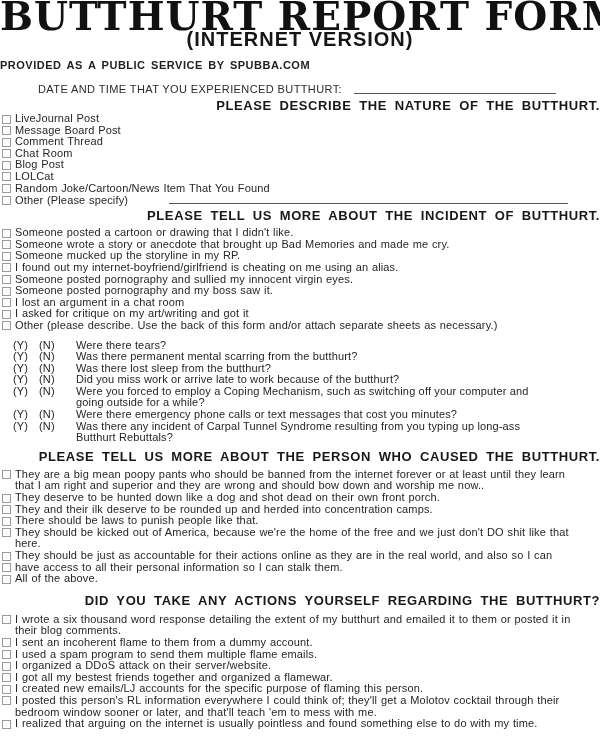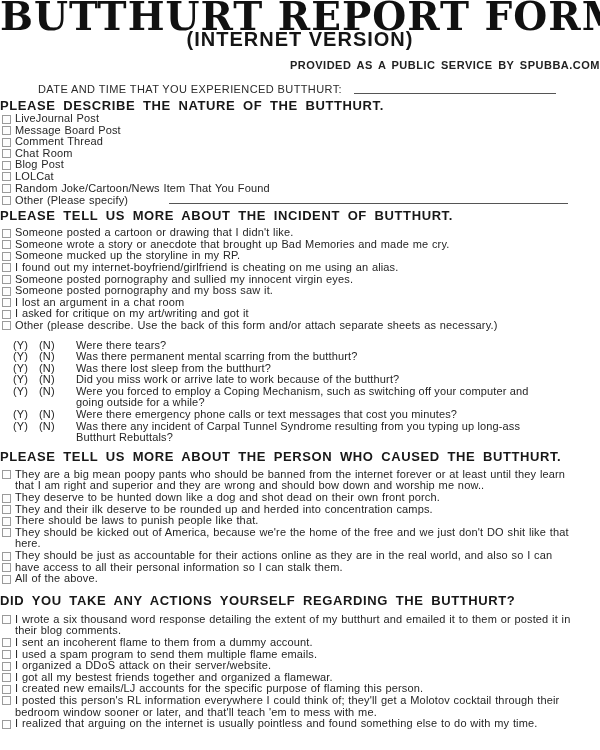--- a/index.html
+++ b/index.html
@@ -32,42 +32,42 @@
     margin-top:-3px;
     text-align:center;
     letter-spacing:1px;
     color:#151515;
   }
   .tagline{
     font-size:11px;
     font-weight:bold;
     line-height:12px;
     margin-top:11px;
-    text-align:right;
+    text-align:left;
     letter-spacing:.5px;
     word-spacing:2px;
     color:#222;
   }
   .date-row{
     display:flex;
     align-items:flex-end;
     margin:12px 44px 0 10px;
     font-size:11px;
     line-height:12px;
     letter-spacing:.4px;
     color:#2a2a2a;
   }
   .date-label{flex:none;white-space:nowrap;padding-left:28px;}
   .date-line{flex:1;border-bottom:1px solid #555;margin:0 0 1px 12px;height:10px;}
   
   .sec-h{
     font-size:13px;
     font-weight:bold;
     line-height:14px;
-    text-align:left;
+    text-align:right;
     letter-spacing:.6px;
     word-spacing:3.5px;
     color:#181818;
   }
   .h1{margin:4px 0 0 0;}
   .h2{margin:3px 0 4px 0;}
   .h3{margin:6px 0 5px 0;}
   .h4{margin:9px 0 6px 0;}
   
   .items{padding-right:26px;}

